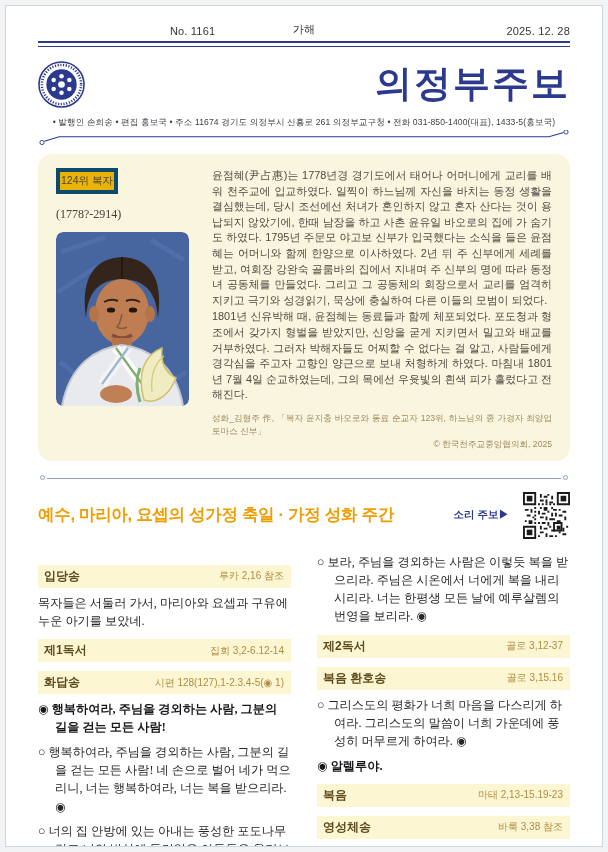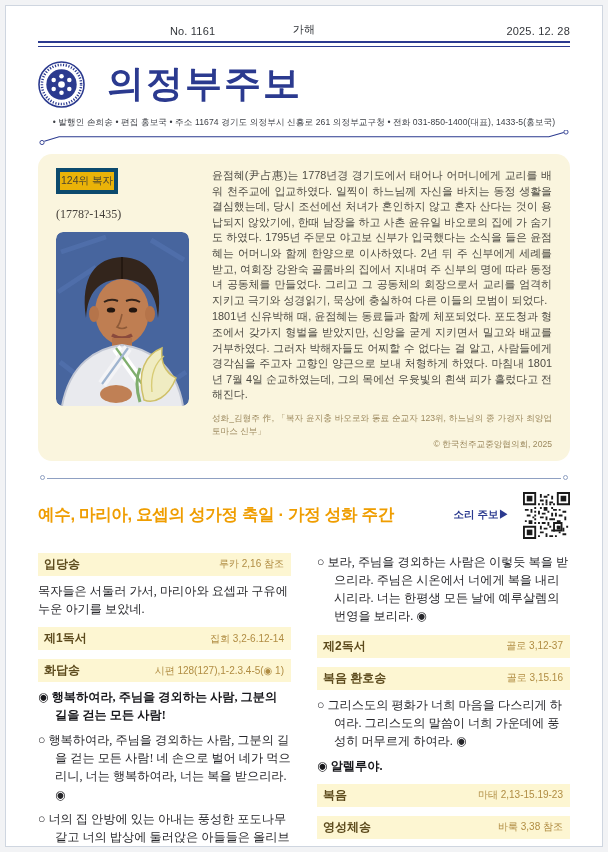--- a/index.html
+++ b/index.html
@@ -10,21 +10,21 @@
 
   
   .meta-row { display:flex; align-items:flex-end; font-size:11px; color:#33363b; letter-spacing:.2px; }
   .meta-row .left { flex:1; text-align:right; }
   .meta-row .center { flex:1; text-align:center; }
   .meta-row .right { flex:1; text-align:right; }
   .double-rule { margin-top:4px; height:6px;
                  border-top:2.5px solid #2b3a8f; border-bottom:1px solid #2b3a8f; }
 
   
-  .masthead { display:flex; align-items:center; justify-content:flex-start; gap:22px; margin:12px 0 8px; }
+  .masthead { display:flex; align-items:center; justify-content:space-between; gap:5px; margin:12px 0 8px; }
   .mast-title { font-size:37px; font-weight:bold; color:#2b3a8f; letter-spacing:2px;
                 font-family:"Liberation Sans", sans-serif; }
   .pub-info { text-align:center; font-size:8.6px; color:#3c3f45; letter-spacing:.1px; margin-top:4px; }
   .info-rule { display:block; width:100%; height:16px; margin-top:1px; }
 
   
   .saint-box { margin-top:8px; background:#faf5de; border-radius:14px; padding:14px 18px 10px;
                display:flex; gap:16px; }
   .saint-left { width:140px; flex-shrink:0; }
   .badge { display:inline-block; border:4px solid #0c4a6e; color:#4c452f; font-size:10.5px;
@@ -47,21 +47,21 @@
 
   
   .section-row { display:flex; align-items:center; gap:14px; }
   .section-title { flex:1; font-size:16.5px; font-weight:bold; color:#ef9d00; letter-spacing:-.3px; }
   .audio-link { font-size:10.5px; font-weight:bold; color:#2b3a8f; white-space:nowrap; cursor:pointer; }
   .qr { width:47px; height:47px; flex-shrink:0; }
 
   
   .columns { display:grid; grid-template-columns:1fr 1fr; column-gap:26px; margin-top:14px; }
   .band { display:flex; align-items:center; background:#fdf6d2; padding:3px 7px 3px 6px; margin-top:9px; }
-  .band:first-child { margin-top:0; }
+  .band:first-child { margin-top:12px; }
   .band-label { font-size:12px; font-weight:bold; color:#5c4a1c; }
   .band-ref { margin-left:auto; font-size:10px; color:#b08c42; }
   .lit { font-family:"Liberation Serif","DejaVu Serif",serif; font-size:12.2px; line-height:1.5;
          color:#26262a; margin-top:6px; }
   .lit.hang { padding-left:17px; text-indent:-17px; }
   .lit.bold { font-weight:bold; color:#17171b; }
   .colL .band + .lit, .colR .band + .lit { margin-top:6px; }
 </style>
 </head>
 <body>
@@ -93,21 +93,21 @@
   <div class="pub-info">• 발행인 손희송  • 편집 홍보국  • 주소 11674 경기도 의정부시 신흥로 261 의정부교구청  • 전화 031-850-1400(대표), 1433-5(홍보국)</div>
   <svg class="info-rule" viewBox="0 0 530 16" preserveAspectRatio="none">
     <circle cx="4" cy="12.5" r="2.1" fill="none" stroke="#2b3a8f" stroke-width="0.9"></circle>
     <path d="M6.3 11.2 L21 6.8 H509 L523.7 2.4" fill="none" stroke="#2b3a8f" stroke-width="1"></path>
     <circle cx="526" cy="2" r="2.1" fill="none" stroke="#2b3a8f" stroke-width="0.9"></circle>
   </svg>
 
   <div class="saint-box">
     <div class="saint-left">
       <span class="badge">124위 복자</span>
-      <div class="saint-years">(1778?-1435)</div>
+      <div class="saint-years">(1778?-2914)</div>
       <svg class="portrait" width="133" height="174" viewBox="0 0 133 174">
         <rect width="133" height="174" rx="7" fill="#47659e"></rect>
         <path d="M5 20 L50 5 M2 60 L40 35 M95 8 L128 28 M100 160 L130 140 M4 130 L30 150" stroke="#5a7ab8" stroke-width="5" opacity=".45"></path>
         <path d="M30 86 C24 44 40 26 66 25 C92 26 108 44 102 86 C100 60 90 48 66 47 C42 48 32 60 30 86 Z" fill="#33251c"></path>
         <path d="M66 25 L66 47" stroke="#1f140e" stroke-width="1.4"></path>
         <ellipse cx="66" cy="80" rx="27" ry="33" fill="#bf7e52"></ellipse>
         <ellipse cx="38" cy="82" rx="5" ry="8" fill="#b5744a"></ellipse>
         <ellipse cx="94" cy="82" rx="5" ry="8" fill="#b5744a"></ellipse>
         <path d="M48 70 Q55 66 62 69 M70 69 Q77 66 84 70" stroke="#33231a" stroke-width="2" fill="none"></path>
         <ellipse cx="55" cy="78" rx="4.2" ry="2.6" fill="#23160f"></ellipse>

